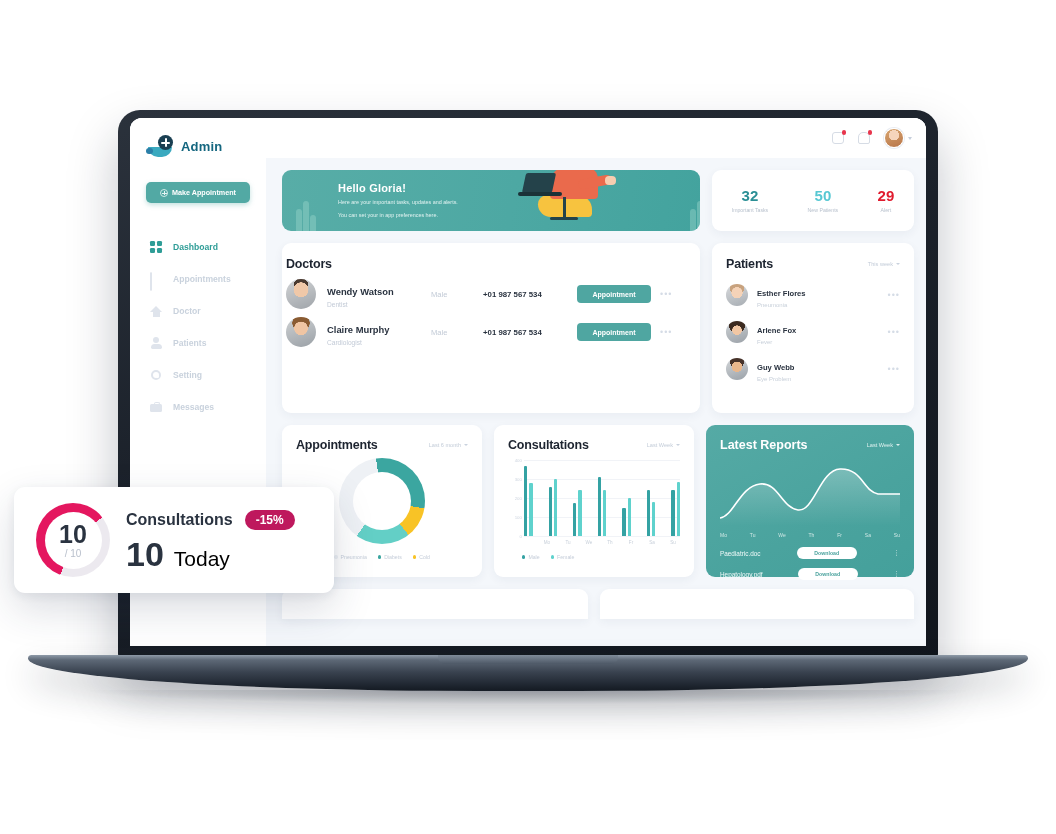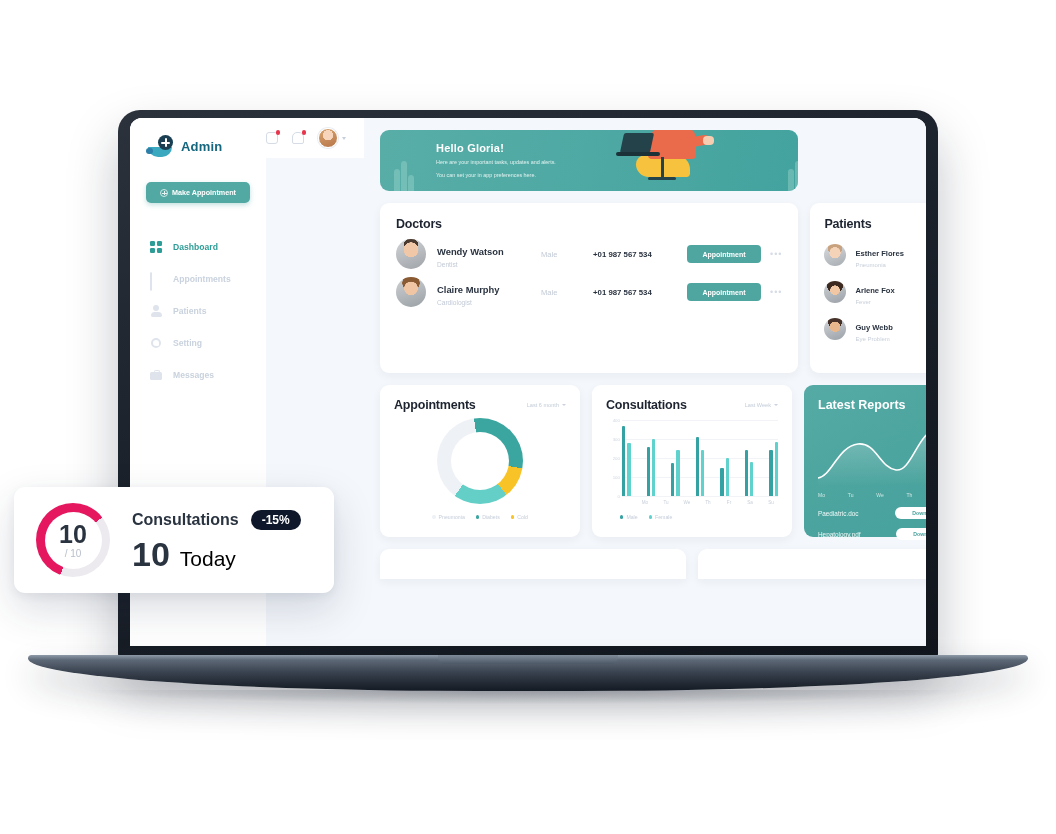--- a/index.html
+++ b/index.html
@@ -91,21 +91,21 @@
   .ic-cal { width:11px;height:11px;border:1.6px solid #dfe4ec;border-radius:2px; }
   .ic-home { width:0;height:0;border-left:6px solid transparent;border-right:6px solid transparent;border-bottom:6px solid #dfe4ec; position:absolute;top:1px;}
   .ic-home:after{content:"";position:absolute;left:-3.5px;top:6px;width:7px;height:5px;background:#dfe4ec;}
   .ic-user-h{position:absolute;left:3px;top:0;width:6px;height:6px;border-radius:50%;background:#dfe4ec;}
   .ic-user-b{position:absolute;left:0.5px;top:6.5px;width:11px;height:5px;border-radius:5px 5px 2px 2px;background:#dfe4ec;}
   .ic-bag{position:absolute;left:0;top:2.5px;width:12px;height:8px;border-radius:1.5px;background:#dfe4ec;}
   .ic-bag:before{content:"";position:absolute;left:4px;top:-2px;width:4px;height:2.4px;border:1.4px solid #dfe4ec;border-bottom:none;border-radius:2px 2px 0 0;}
   .ic-gear{position:absolute;left:1px;top:1px;width:10px;height:10px;border-radius:50%;border:2px solid #dfe4ec;}
   .ic-gear:after{content:"";position:absolute;left:2.5px;top:2.5px;width:3px;height:3px;border-radius:50%;background:#fff;}
 
-  .main { flex:1; height:528px; display:flex; background:#f4f7fb; }
+  .main { flex:1; height:528px; display:flex; flex-direction:column; background:#f4f7fb; }
   .topbar { height:40px; background:#fff; display:flex; align-items:center; justify-content:flex-end; padding-right:18px; gap:14px; }
   .top-ic { width:12px;height:12px; position:relative; cursor:pointer; }
   .top-ic .body{position:absolute;inset:0;border:1.4px solid #d6dce5;border-radius:3px;}
   .top-ic.bell .body{border-radius:5px 5px 2px 2px;}
   .top-ic .dot{position:absolute;right:-2px;top:-2px;width:4.5px;height:4.5px;border-radius:50%;background:#e8354c;}
   .avatar-wrap{display:flex;align-items:center;gap:4px;cursor:pointer;}
   .avatar{width:20px;height:20px;border-radius:50%;background:
      radial-gradient(circle at 50% 34%, #f6d5bc 0 34%, rgba(0,0,0,0) 35%),
      linear-gradient(160deg,#d8a56f,#b8764a);
      border:1.5px solid #fff; box-shadow:0 0 0 1px #e9edf3;}
@@ -139,21 +139,21 @@
   .hp-laptop:after{content:"";position:absolute;left:-2px;top:19px;width:44px;height:4px;background:#1b3238;border-radius:2px;}
   .hp-stand{position:absolute;right:48px;top:40px;width:3px;height:22px;background:#24424a;}
   .hp-standb{position:absolute;right:36px;top:60px;width:28px;height:3px;background:#24424a;border-radius:2px;}
 
   .stats { flex:1; height:61px; display:flex; align-items:center; justify-content:space-around; }
   .stat { text-align:center; }
   .stat-num { font-size:15px; font-weight:700; line-height:1; }
   .stat-lbl { font-size:5.2px; color:#b8c1cd; margin-top:4px; }
 
   
-  .doctors { flex:0 0 418px; height:170px; padding:14px 16px; }
+  .doctors { flex:0 0 418px; height:170px; padding:14px 4px; }
   .card-head { display:flex; align-items:center; justify-content:space-between; }
   .card-title { font-size:12.5px; font-weight:700; color:#1d2430; letter-spacing:-.2px; }
   .dropdown { font-size:5.6px; color:#c3ccd8; display:flex; align-items:center; gap:3px; cursor:pointer; }
   .dd-chev{width:0;height:0;border-left:2.2px solid transparent;border-right:2.2px solid transparent;border-top:2.8px solid #c9d2de;}
 
   .doc-row { display:flex; align-items:center; margin-top:8px; }
   .doc-ava { width:30px;height:30px;border-radius:50%; flex:0 0 30px; }
   .ava-wendy{ background: radial-gradient(circle at 50% 36%, #f0c8a8 0 30%, rgba(0,0,0,0) 31%),
       radial-gradient(circle at 50% 22%, #4a3a30 0 26%, rgba(0,0,0,0) 27%),
       linear-gradient(160deg,#d2d4d6,#9fa4a9); }
@@ -231,33 +231,33 @@
 
   .row3{ margin-top:12px; }
   .stub{ height:30px; border-radius:9px 9px 0 0; }
   .stub.a{ flex:0 0 306px; } .stub.b{ flex:1; }
 
   
   .float-card{
     position:absolute; left:14px; top:487px; width:320px; height:106px;
     background:#fff; border-radius:11px;
     box-shadow: 0 16px 40px rgba(35,48,75,.17), 0 3px 10px rgba(35,48,75,.07);
-    display:flex; align-items:center; padding:0 22px; gap:22px; z-index:40;
+    display:flex; align-items:center; padding:0 22px; gap:16px; z-index:40;
   }
   .gauge{ position:relative; width:74px;height:74px;flex:0 0 74px;
     background: conic-gradient(from 200deg, #e4175f 0deg 212deg, #ece9ef 212deg 360deg);
     border-radius:50%; display:flex;align-items:center;justify-content:center; }
   .gauge:after{ content:""; position:absolute; width:57px;height:57px;border-radius:50%;background:#fff; }
   .gauge-txt{ position:relative; z-index:2; text-align:center; }
   .gauge-num{ font-size:25px; font-weight:700; color:#2a3340; line-height:1; }
   .gauge-den{ font-size:10px; color:#b9c0cc; margin-top:1px; }
   .fc-right{ flex:1; }
   .fc-top{ display:flex; align-items:center; gap:12px; }
   .fc-title{ font-size:16px; font-weight:700; color:#2a3340; }
-  .fc-badge{ background:#0f172a; color:#fff; font-size:12px; font-weight:700; border-radius:11px; padding:3px 11px; }
+  .fc-badge{ background:#be185d; color:#fff; font-size:12px; font-weight:700; border-radius:11px; padding:3px 11px; }
   .fc-bottom{ display:flex; align-items:baseline; gap:10px; margin-top:7px; }
   .fc-big{ font-size:34px; font-weight:700; color:#2a3340; line-height:1; }
   .fc-today{ font-size:21px; color:#000000; }
 </style>
 </head>
 <body>
 
 <div id="stage">
 
   <div class="laptop-lid"></div>
@@ -285,20 +285,26 @@
                 <span></span>
                 <span></span>
                 <span></span>
                 <span></span>
               </span>
             <span class="nav-label">Dashboard</span>
           </div>
           <div class="nav-item">
             <span class="nav-ic"><span class="ic-cal"></span></span>
             <span class="nav-label">Appointments</span>
+          </div>
+          <div class="nav-item">
+            <span class="nav-ic">
+                <span class="ic-home"></span>
+              </span>
+            <span class="nav-label">Doctor</span>
           </div>
           <div class="nav-item">
             <span class="nav-ic">
                 <span class="ic-user-h"></span>
                 <span class="ic-user-b"></span>
               </span>
             <span class="nav-label">Patients</span>
           </div>
           <div class="nav-item">
             <span class="nav-ic">
@@ -355,20 +361,34 @@
                   <span class="hp-arm"></span>
                   <span class="hp-hand"></span>
               </div>
               <div class="hero-txt">
                 <div class="hero-title">Hello Gloria!</div>
                 <div class="hero-sub">Here are your important tasks, updates and alerts.</div>
                 <div class="hero-sub">You can set your in app preferences here.</div>
               </div>
             </div>
 
+            <div class="card stats">
+              <div class="stat">
+                <div class="stat-num" style="color:#2b8f95">32</div>
+                <div class="stat-lbl">Important Tasks</div>
+              </div>
+              <div class="stat">
+                <div class="stat-num" style="color:#57c8d3">50</div>
+                <div class="stat-lbl">New Patients</div>
+              </div>
+              <div class="stat">
+                <div class="stat-num" style="color:#e01b2e">29</div>
+                <div class="stat-lbl">Alert</div>
+              </div>
+            </div>
           </div>
 
           <div class="row" style="margin-top:12px">
             <div class="card doctors">
               <div class="card-head">
                 <span class="card-title">Doctors</span>
               </div>
 
               <div class="doc-row">
                 <span class="doc-ava ava-wendy"></span>

